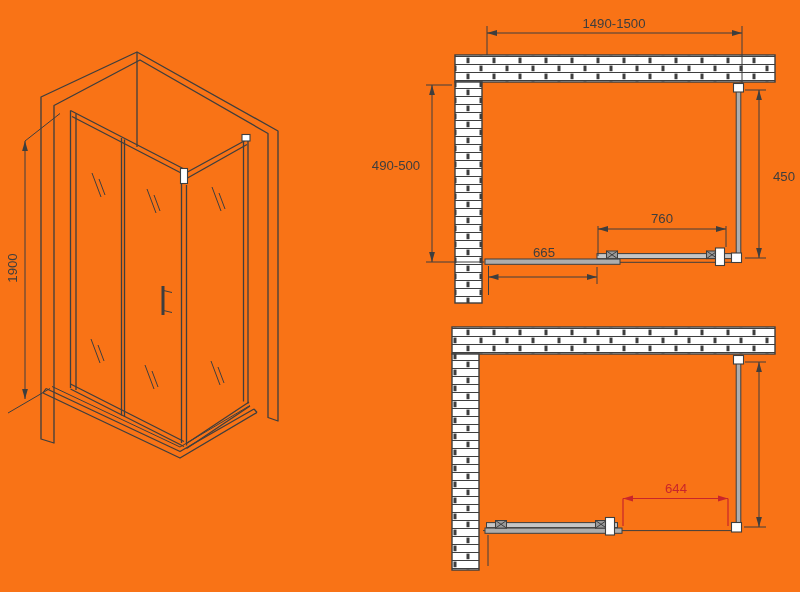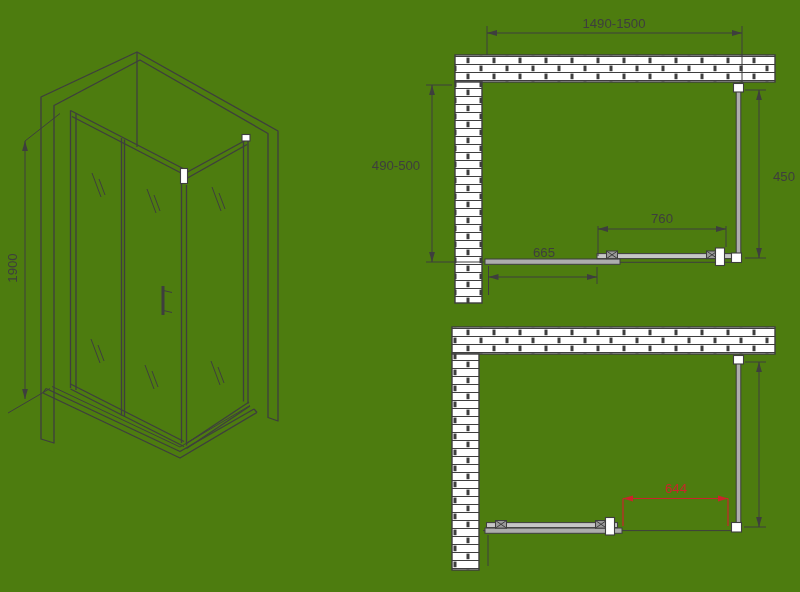--- a/index.html
+++ b/index.html
@@ -1,16 +1,16 @@
 <!DOCTYPE html>
 <html><head>
 <meta charset="utf-8">
 <style>
   html,body{margin:0;padding:0;background:#fff;}
-  .canvas{position:relative;width:800px;height:592px;background:#4d7c0f;overflow:hidden;}
+  .canvas{position:relative;width:800px;height:592px;background:#f97316;overflow:hidden;}
   svg{position:absolute;inset:0;}
   .ln{stroke:#3e3e3e;fill:none;stroke-width:1.3;stroke-linejoin:round;}
   .thin{stroke:#3e3e3e;fill:none;stroke-width:1;}
   .dim{stroke:#3e3e3e;fill:none;stroke-width:1;}
   .arr{fill:#3e3e3e;stroke:none;}
   .redln{stroke:#c9252b;fill:none;stroke-width:1.2;}
   .redarr{fill:#c9252b;stroke:none;}
   .txt{font:13.2px "Liberation Sans", sans-serif;fill:#3e3e3e;}
   .txtred{font:13.2px "Liberation Sans", sans-serif;fill:#c9252b;}
   .wall{fill:url(#brick);stroke:#3e3e3e;stroke-width:1.4;}

